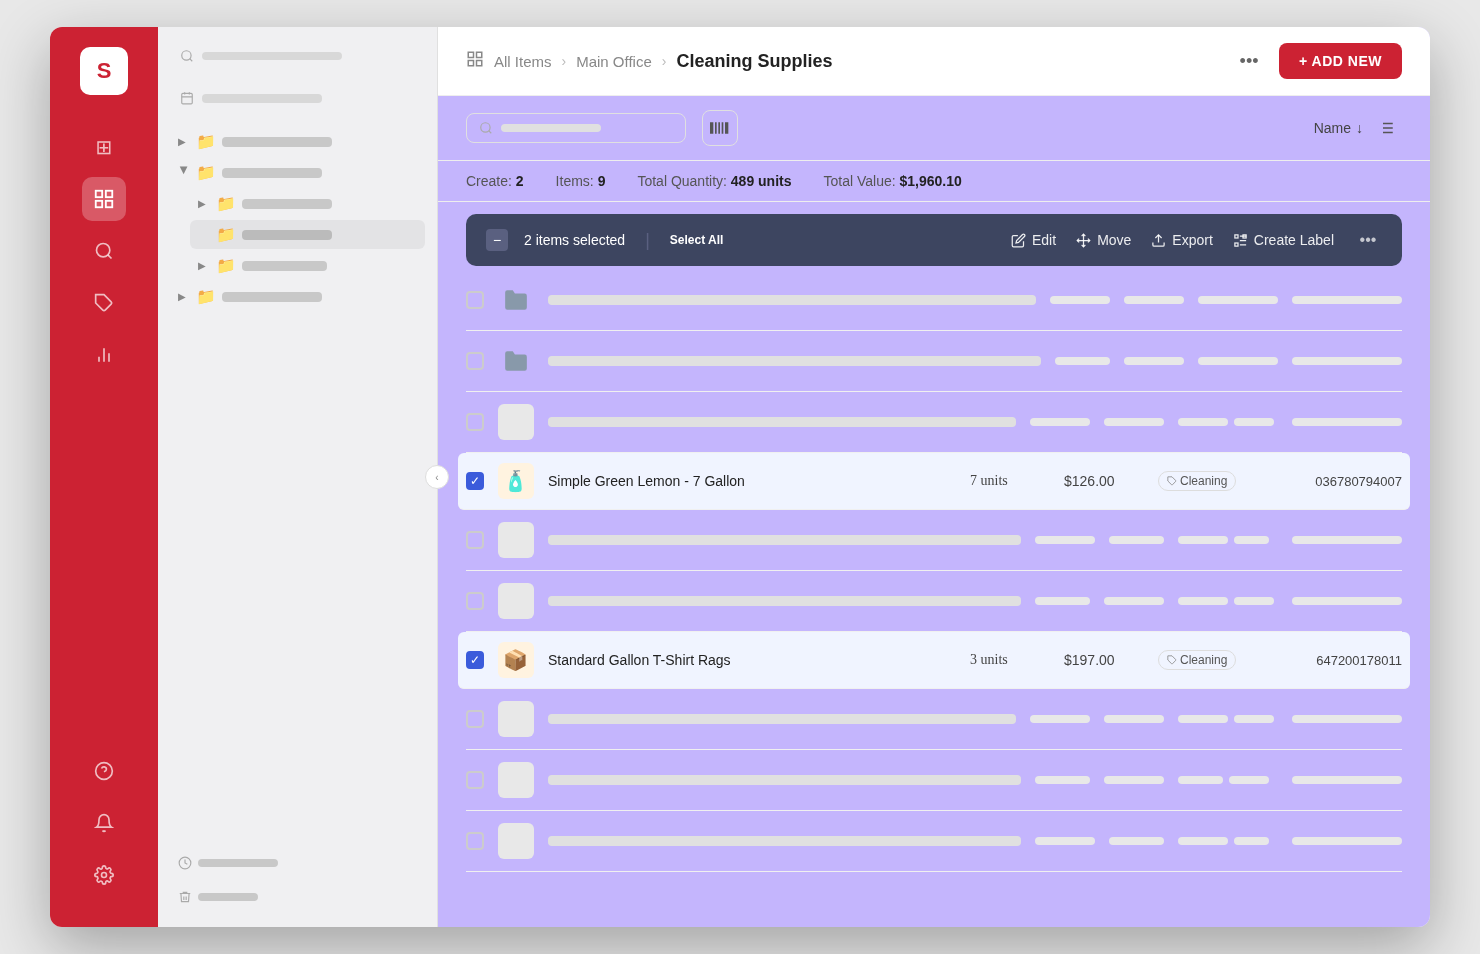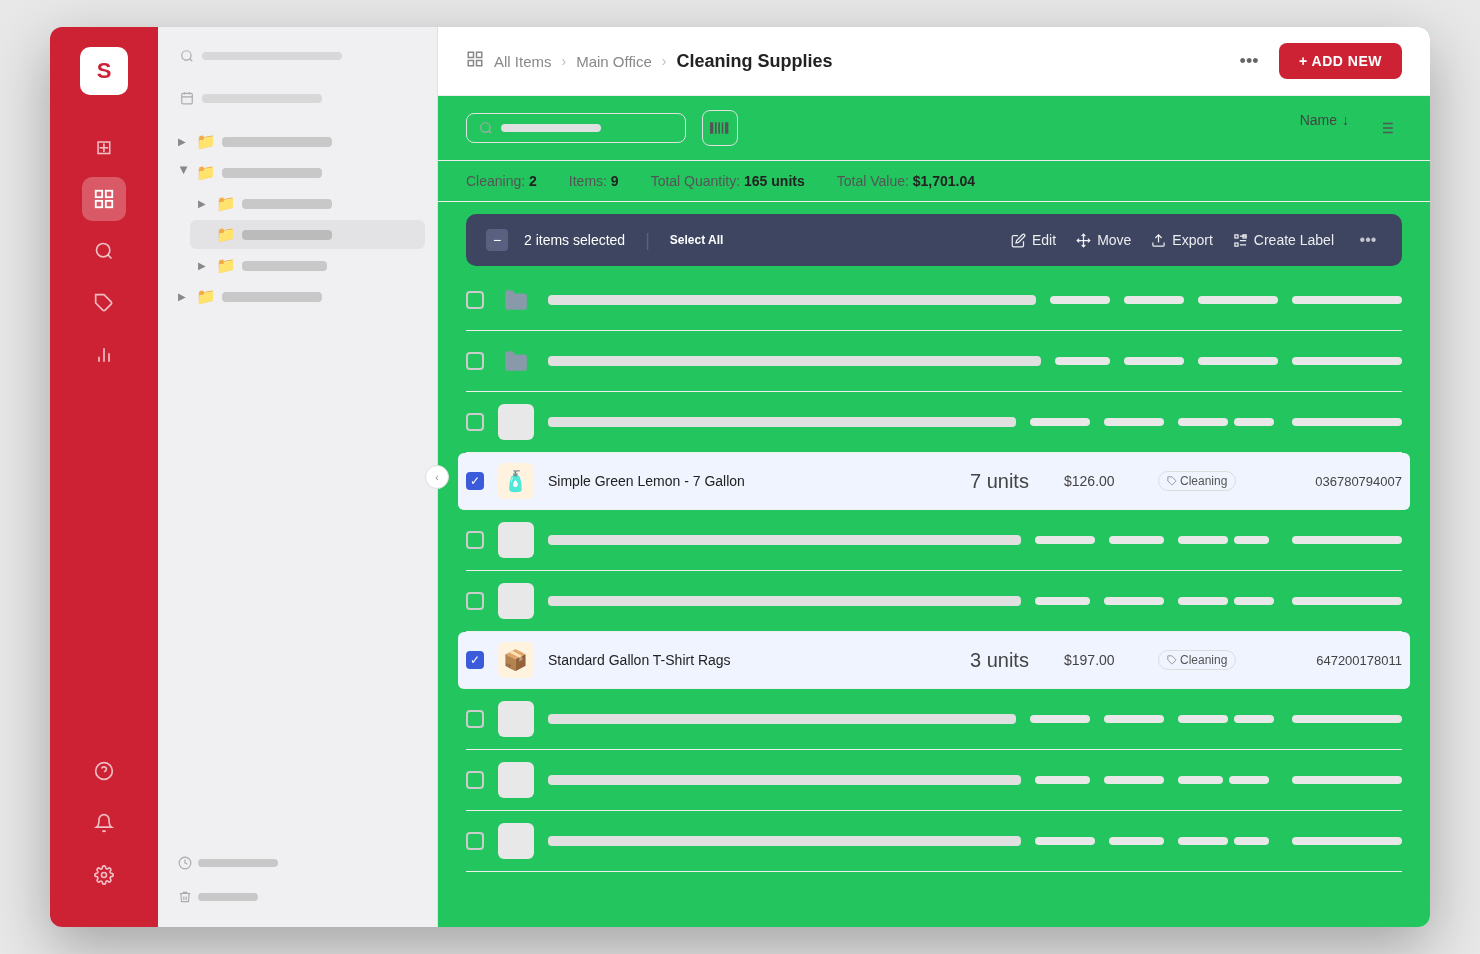--- a/index.html
+++ b/index.html
@@ -157,21 +157,21 @@
       display: flex;
       flex-direction: column;
       gap: 8px;
     }
 
     
     .main-content {
       flex: 1;
       display: flex;
       flex-direction: column;
-      background: #22c55e;
+      background: #c4b5fd;
       overflow: hidden;
     }
 
     
     .top-header {
       display: flex;
       align-items: center;
       padding: 16px 28px;
       border-bottom: 1px solid #eee;
       background: white;
@@ -263,22 +263,22 @@
       border: 1px solid #e0e0e0;
       border-radius: 8px;
       cursor: pointer;
       color: #555;
       font-size: 18px;
     }
 
     .toolbar-right {
       margin-left: auto;
       display: flex;
-      align-items: flex-start;
-      gap: 21px;
+      align-items: center;
+      gap: 7px;
     }
 
     .sort-btn {
       display: flex;
       align-items: center;
       gap: 5px;
       font-size: 14px;
       color: #444;
       cursor: pointer;
       font-weight: 500;
@@ -424,22 +424,23 @@
 
     .row-name {
       flex: 2;
       font-size: 14px;
       color: #222;
       font-weight: 500;
     }
 
     .row-qty {
       width: 80px;
-      font-size: 20px;
+      font-size: 14px;
       color: #444;
+      font-family: Liberation Serif, serif;
     }
 
     .row-price {
       width: 80px;
       font-size: 14px;
       color: #444;
     }
 
     .row-tag {
       width: 100px;
@@ -688,34 +689,34 @@
               <line x1="3" y1="6" x2="3.01" y2="6"></line>
               <line x1="3" y1="12" x2="3.01" y2="12"></line>
               <line x1="3" y1="18" x2="3.01" y2="18"></line>
             </svg>
         </div>
       </div>
     </div>
 
     <div class="stats-bar">
       <span class="stat-item">
-        <span>Cleaning:</span>
+        <span>Create:</span>
         <span class="stat-value">2</span>
       </span>
       <span class="stat-item">
         <span>Items:</span>
         <span class="stat-value">9</span>
       </span>
       <span class="stat-item">
         <span>Total Quantity:</span>
-        <span class="stat-value">165 units</span>
+        <span class="stat-value">489 units</span>
       </span>
       <span class="stat-item">
         <span>Total Value:</span>
-        <span class="stat-value">$1,701.04</span>
+        <span class="stat-value">$1,960.10</span>
       </span>
     </div>
 
     <div class="selection-bar">
       <div class="deselect-btn">−</div>
       <span class="sel-count">2 items selected</span>
       <span class="sel-divider">|</span>
       <span class="sel-all-btn">Select All</span>
       <div class="sel-actions">
         <div class="sel-action-btn">

